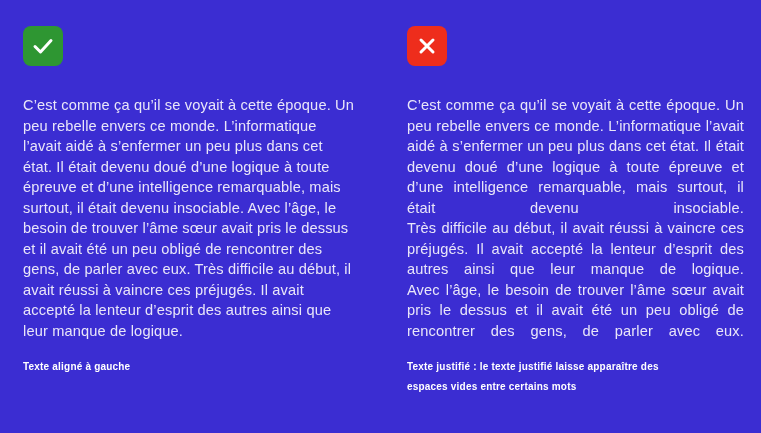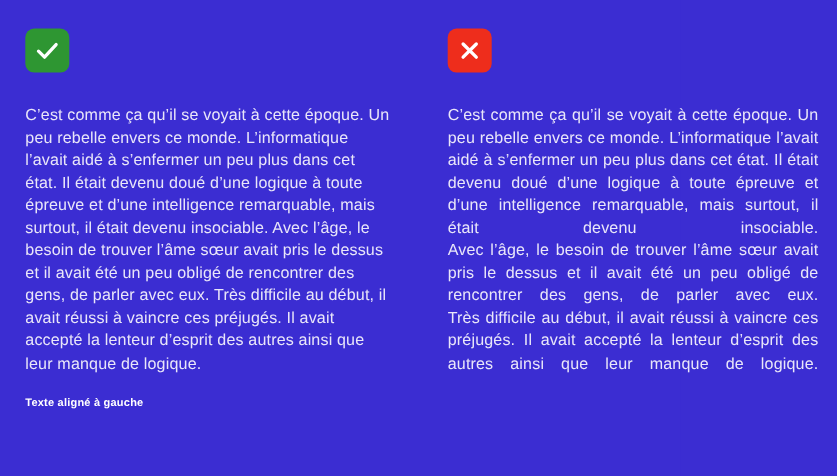--- a/index.html
+++ b/index.html
@@ -70,18 +70,19 @@
   </section>
 
   <section class="column column-right">
     <div class="badge badge-cross">
       <svg width="22" height="22" viewBox="0 0 22 22" fill="none">
         <path d="M5 5 L17 17 M17 5 L5 17" stroke="#FFFFFF" stroke-width="3" stroke-linecap="round"></path>
       </svg>
     </div>
     <div class="para para-justified">
       <div class="segment">C’est comme ça qu’il se voyait à cette époque. Un peu rebelle envers ce monde. L’informatique l’avait aidé à s’enfermer un peu plus dans cet état. Il était devenu doué d’une logique à toute épreuve et d’une intelligence remarquable, mais surtout, il était devenu insociable.</div>
+      <div class="segment">Très difficile au début, il avait réussi à vaincre ces préjugés. Il avait accepté la lenteur d’esprit des autres ainsi que leur manque de logique.</div>
       <div class="segment">Avec l’âge, le besoin de trouver l’âme sœur avait pris le dessus et il avait été un peu obligé de rencontrer des gens, de parler avec eux.</div>
-      <div class="segment">Très difficile au début, il avait réussi à vaincre ces préjugés. Il avait accepté la lenteur d’esprit des autres ainsi que leur manque de logique.</div>
     </div>
+    <h3 class="caption caption-right">Texte justifié : le texte justifié laisse apparaître des espaces vides entre certains mots</h3>
   </section>
 
 </div>
 
 </body></html>

